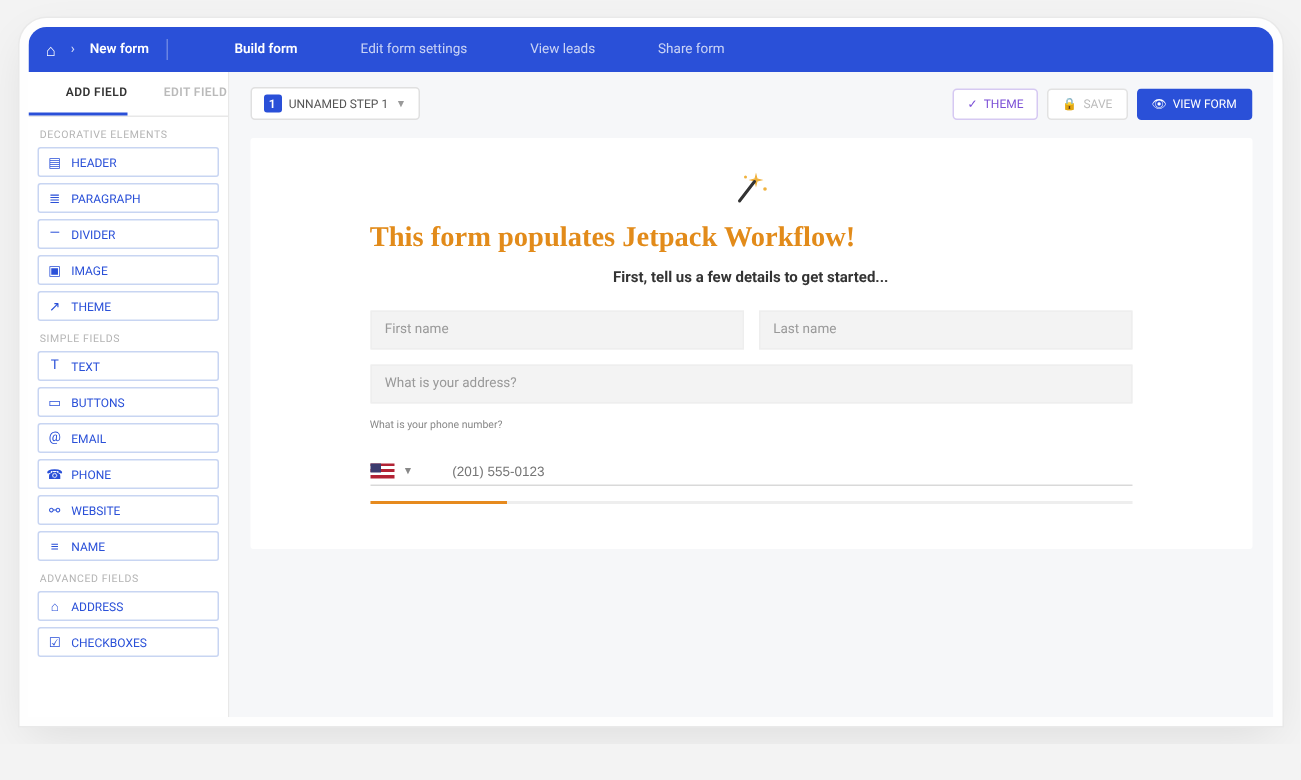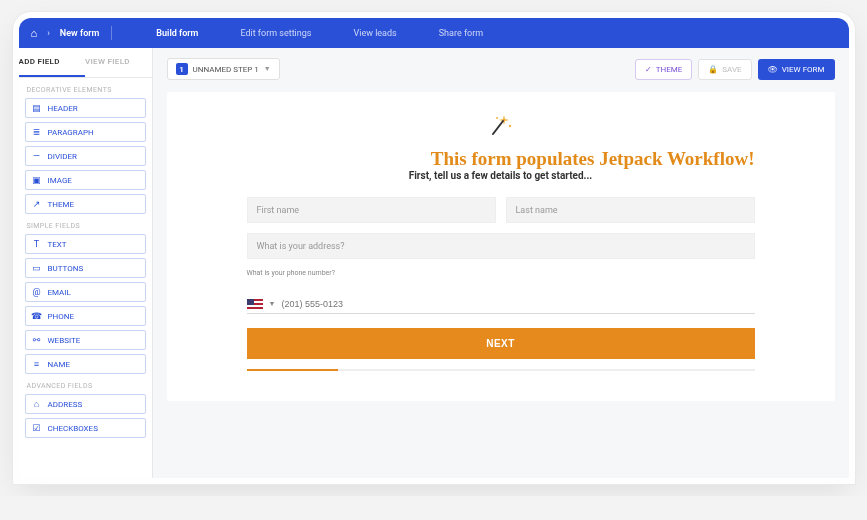--- a/index.html
+++ b/index.html
@@ -48,21 +48,21 @@
     .topbar .navlink.active { opacity:1; font-weight:600;}
     .layout { display: flex; min-height: 430px; }
     .sidebar {
       width: 134px;
       border-right: 1px solid #e8e8e8;
       background:#fff;
       font-size: 8px;
     }
     .tabs { display:flex; border-bottom:1px solid #e8e8e8; }
     .tab {
-      flex:1; text-align:left; padding:9px 0; font-size:8px; font-weight:600;
+      flex:1; text-align:right; padding:9px 0; font-size:8px; font-weight:600;
       color:#bababa; letter-spacing:.3px;
     }
     .tab.active { color:#333; border-bottom:2px solid #2a50d8; }
     .group-label{
       font-size:7px; color:#b4b4b4; letter-spacing:.4px;
       padding:8px 8px 4px 8px;
     }
     .field-list{ padding:0 6px; display:flex;flex-direction:column;gap:4px;}
     .field-item{
       border:1px solid #c8d5f2;
@@ -99,21 +99,22 @@
     .btn-theme{background:#fff;border-color:#d6c9f2;color:#7b4fd6;}
     .btn-save{background:#fff;border-color:#e2e2e2;color:#bcbcbc;}
     .btn-view{background:#2a50d8;color:#fff;}
     .canvas{
       background:#fff;border-radius:2px;
       padding:20px 80px 30px;
     }
     .wand{display:flex;justify-content:center;margin-bottom:8px;}
     .form-title{
       font-family: Georgia, "Times New Roman", serif;
-      color:#e28b1a;font-size:19px;font-weight:600;text-align:right;
+      color:#e28b1a;font-size:19px;font-weight:600;text-align:left;
+      margin-bottom:10px;
     }
     .form-sub{
       text-align:center;font-size:10px;font-weight:700;color:#333;margin-bottom:16px;
     }
     .row{display:flex;gap:10px;margin-bottom:10px;}
     .input{
       flex:1;background:#f3f3f3;border:1px solid #eee;
       padding:7px 9px;font-size:9px;color:#999;
     }
     .select{position:relative;}
@@ -122,21 +123,21 @@
       font-size:8px;color:#aaa;
     }
     .phone-label{font-size:7px;color:#888;margin-bottom:18px;margin-top:6px;}
     .phone-row{
       display:flex;align-items:center;gap:6px;
       border-bottom:1px solid #d9d9d9;padding:4px 0;
     }
     .flag{width:16px;height:10px;background:linear-gradient(#b22234 0 20%, #fff 20% 40%, #b22234 40% 60%, #fff 60% 80%, #b22234 80% 100%);
       position:relative;display:inline-block;}
     .flag::before{content:"";position:absolute;top:0;left:0;width:7px;height:6px;background:#3c3b6e;}
-    .phone-input{border:none;background:none;font-size:9px;color:#999;outline:none;flex:1;}
+    .phone-input{border:none;background:none;font-size:9px;color:#999;outline:none;flex:1;margin-left:20px;}
     .next-btn{
       background:#e68a1e;color:#fff;border:none;width:100%;
       padding:10px 0;font-size:10px;font-weight:600;letter-spacing:.5px;
       margin-top:14px;cursor:pointer;
     }
     .progress{height:2px;background:#eee;margin-top:10px;}
     .progress-fill{height:100%;width:18%;background:#e68a1e;}
   </style>
 </head>
 <body>
@@ -150,21 +151,21 @@
     <span class="navlink active">Build form</span>
     <span class="navlink">Edit form settings</span>
     <span class="navlink">View leads</span>
     <span class="navlink">Share form</span>
   </div>
 
   <div class="layout">
     <div class="sidebar">
       <div class="tabs">
         <div class="tab active">ADD FIELD</div>
-        <div class="tab">VIEW FIELD</div>
+        <div class="tab">EDIT FIELD</div>
       </div>
 
       <div class="group-label">DECORATIVE ELEMENTS</div>
       <div class="field-list">
         <div class="field-item">
             <span class="ic">▤</span>
             <span>HEADER</span>
           </div>
         <div class="field-item">
             <span class="ic">≣</span>
@@ -268,20 +269,19 @@
           <div class="input">What is your address?</div>
         </div>
 
         <div class="phone-label">What is your phone number?</div>
         <div class="phone-row">
           <span class="flag"></span>
           <span style="font-size:7px;color:#888;">▼</span>
           <input class="phone-input" placeholder="(201) 555-0123" style="">
         </div>
 
-        <button class="next-btn">NEXT</button>
         <div class="progress">
           <div class="progress-fill"></div>
         </div>
       </div>
     </div>
   </div>
 </div>
 
 </body></html>

